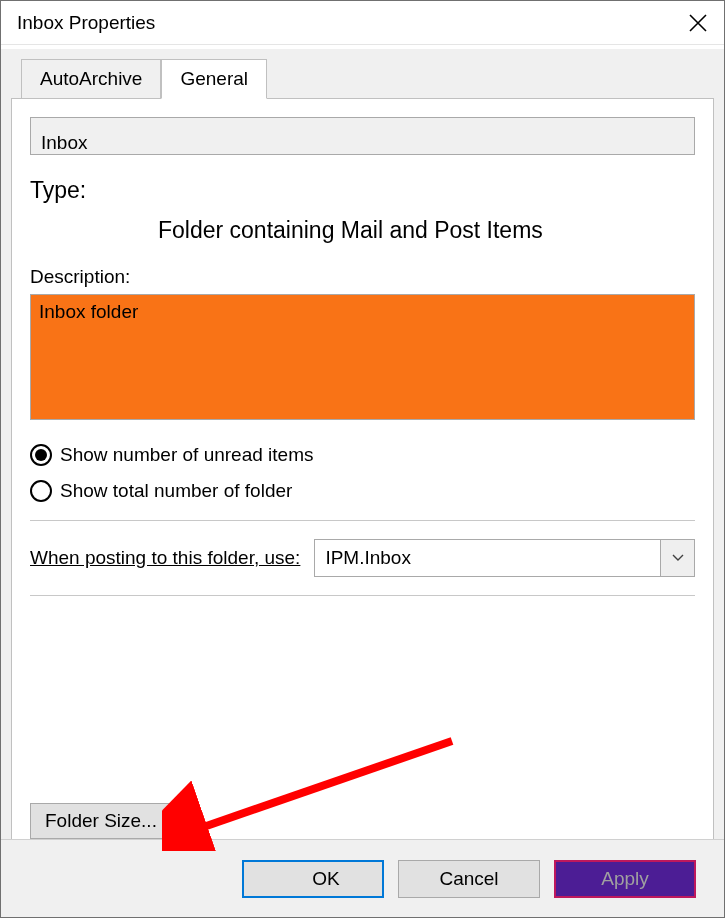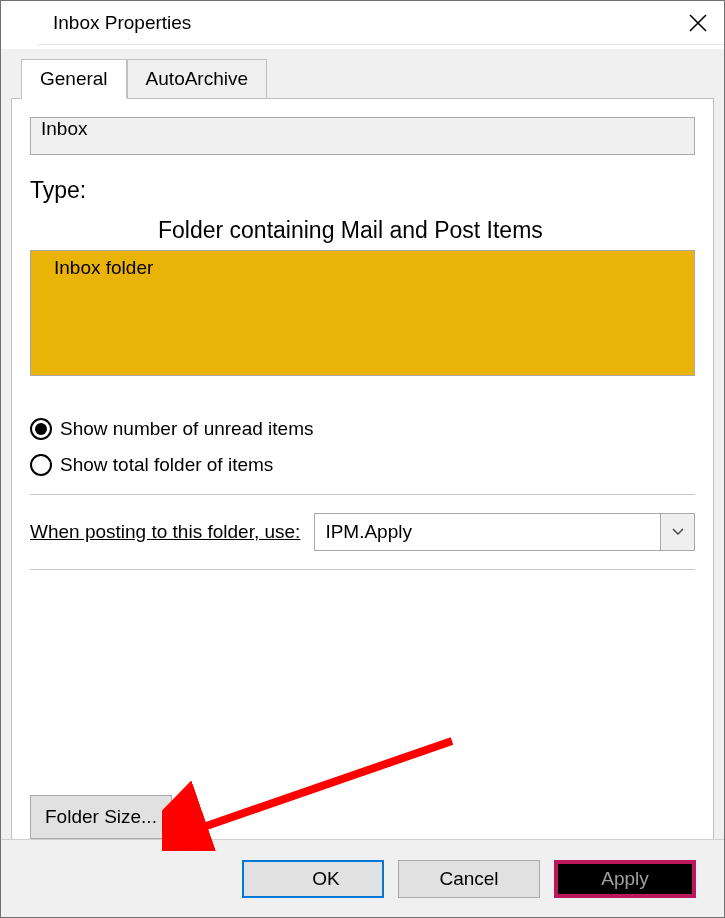--- a/index.html
+++ b/index.html
@@ -1,100 +1,101 @@
 <!DOCTYPE html>
 <html><head>
   <meta charset="utf-8">
   <style>
     * { box-sizing: border-box; font-family: "Segoe UI", Tahoma, sans-serif; }
     body { margin: 0; background: #ffffff; width: 725px; height: 918px; position: relative; overflow: hidden; }
     .dialog { width: 725px; height: 918px; background: #ffffff; border: 1px solid #707070; position: relative; }
-    .titlebar { height: 44px; display: flex; align-items: center; justify-content: space-between; padding: 0 8px 0 16px; border-bottom: 1px solid #e5e5e5; background: #ffffff; margin-left: 36px; }
+    .titlebar { height: 44px; display: flex; align-items: center; justify-content: space-between; padding: 0 8px 0 16px; border-bottom: 1px solid #e5e5e5; background: #ffffff; }
     .title-text { font-size: 19px; color: #000; }
     .close-btn { width: 36px; height: 36px; display: flex; align-items: center; justify-content: center; cursor: pointer; }
     .content { position: absolute; top: 48px; left: 0; right: 0; bottom: 78px; background: #f0f0f0; padding: 10px 10px 0 10px; }
     .tabstrip { display: flex; gap: 0; margin-left: 10px; }
     .tab { padding: 8px 18px; font-size: 19px; border: 1px solid #c0c0c0; border-bottom: none; background: #f0f0f0; cursor: pointer; }
     .tab.active { background: #ffffff; position: relative; z-index: 2; border-bottom: 1px solid #ffffff; }
     .tabpanel { background: #ffffff; border: 1px solid #c0c0c0; padding: 18px 18px 18px 18px; margin-top: -1px; min-height: 770px; position: relative; }
-    .name-field { width: 100%; height: 38px; border: 1px solid #a9a9a9; background: #f0f0f0; padding: 0 10px; font-size: 19px; display: flex; align-items: flex-start; }
+    .name-field { width: 100%; height: 38px; border: 1px solid #a9a9a9; background: #f0f0f0; padding: 0 10px; font-size: 19px; display: flex; align-items: flex-end; }
     .row { display: flex; align-items:flex-start; margin-top: 22px; font-size: 23px; }
     .row .label { width: 128px; flex: none; }
     .row .value { flex: 1; margin-top: 40px; }
     .blur-box { display:inline-block; width: 120px; height: 24px; background: #d9d9d9; filter: blur(3px); }
     .desc-label { margin-top: 22px; font-size: 19px; }
-    .desc-box { margin-top: 6px; width: 100%; height: 126px; border: 1px solid #a9a9a9; background: #eab308; padding: 6px 23px; font-size: 19px; resize: none; outline: none; font-family: inherit; }
-    .radio-group { margin-top: 38px; }
+    .desc-box { margin-top: 6px; width: 100%; height: 126px; border: 1px solid #a9a9a9; background: #f97316; padding: 6px 8px; font-size: 19px; resize: none; outline: none; font-family: inherit; }
+    .radio-group { margin-top: 20px; }
     .radio-item { display: flex; align-items: center; gap: 8px; font-size: 19px; margin-bottom: 14px; cursor: pointer; }
     .radio-circle { width: 22px; height: 22px; border: 2px solid #000; border-radius: 50%; display:flex; align-items:center; justify-content:center; flex:none; }
     .radio-dot { width: 12px; height: 12px; background: #000; border-radius: 50%; }
     .hr { border: none; border-top: 1px solid #c8c8c8; margin: 18px 0; }
     .posting-row { display:flex; align-items:center; gap: 14px; font-size: 19px; }
     .posting-label { flex:none;text-decoration:underline; }
     .combo { flex:1; display:flex; border:1px solid #a9a9a9; height:38px; background:#ffffff; }
     .combo-text { flex:1; padding: 0 10px; display:flex; align-items:center; font-size:19px; }
     .combo-btn { width:34px; border-left:1px solid #a9a9a9; background:#efefef; display:flex; align-items:center; justify-content:center; cursor:pointer; }
-    .folder-size-btn { position:absolute; left:18px; bottom:28px; height:44px; padding:0 14px; background:#e1e1e1; border:1px solid #a9a9a9; font-size:19px; cursor:pointer; }
+    .folder-size-btn { position:absolute; left:18px; bottom:28px; height:36px; padding:0 14px; background:#e1e1e1; border:1px solid #a9a9a9; font-size:19px; cursor:pointer; }
     .button-row { position:absolute; left:0; right:0; bottom:0; height:78px; background:#f0f0f0; border-top:1px solid #d0d0d0; display:flex; align-items:center; justify-content:flex-end; gap:14px; padding-right:28px; }
     .dlg-btn { width:142px; height:38px; font-size:19px; background:#e1e1e1; border:1px solid #a9a9a9; cursor:pointer; }
     .dlg-btn.primary { border:2px solid #0078d7;padding-left:32px; }
-    .dlg-btn.disabled { color:#a0a0a0; border:4px solid #be185d; background:#000000; cursor:default; }
+    .dlg-btn.disabled { color:#a0a0a0; border:2px solid #be185d; background:#4c1d95; cursor:default; }
     .arrow-overlay { position:absolute; pointer-events:none; z-index: 50; }
   </style>
 </head>
 <body>
 
 <div class="dialog">
   <div class="titlebar">
     <div class="title-text">Inbox Properties</div>
     <div class="close-btn">
       <svg width="18" height="18" viewBox="0 0 18 18">
           <path d="M1 1 L17 17 M17 1 L1 17" stroke="#000" stroke-width="1.6" fill="none"></path>
         </svg>
     </div>
   </div>
 
   <div class="content">
     <div class="tabstrip">
+      <div class="tab">AutoArchive</div>
       <div class="tab active">General</div>
-      <div class="tab">AutoArchive</div>
     </div>
     <div class="tabpanel">
 
       <div class="name-field">
         <span>Inbox</span>
       </div>
 
       <div class="row">
         <div class="label">Type:</div>
         <div class="value">Folder containing Mail and Post Items</div>
       </div>
 
 
+      <div class="desc-label">Description:</div>
       <textarea class="desc-box" style="">Inbox folder</textarea>
 
       <div class="radio-group">
         <div class="radio-item">
           <span class="radio-circle">
               <span class="radio-dot"></span>
             </span>
           <span>Show number of unread items</span>
         </div>
         <div class="radio-item">
           <span class="radio-circle"></span>
-          <span>Show total folder of items</span>
+          <span>Show total number of folder</span>
         </div>
       </div>
 
       <hr class="hr">
 
       <div class="posting-row">
         <div class="posting-label">When posting to this folder, use:</div>
         <div class="combo">
-          <div class="combo-text">IPM.Apply</div>
+          <div class="combo-text">IPM.Inbox</div>
           <div class="combo-btn">
             <svg width="12" height="8" viewBox="0 0 12 8">
                 <path d="M1 1 L6 6 L11 1" stroke="#404040" stroke-width="1.4" fill="none"></path>
               </svg>
           </div>
         </div>
       </div>
 
       <hr class="hr">
 

